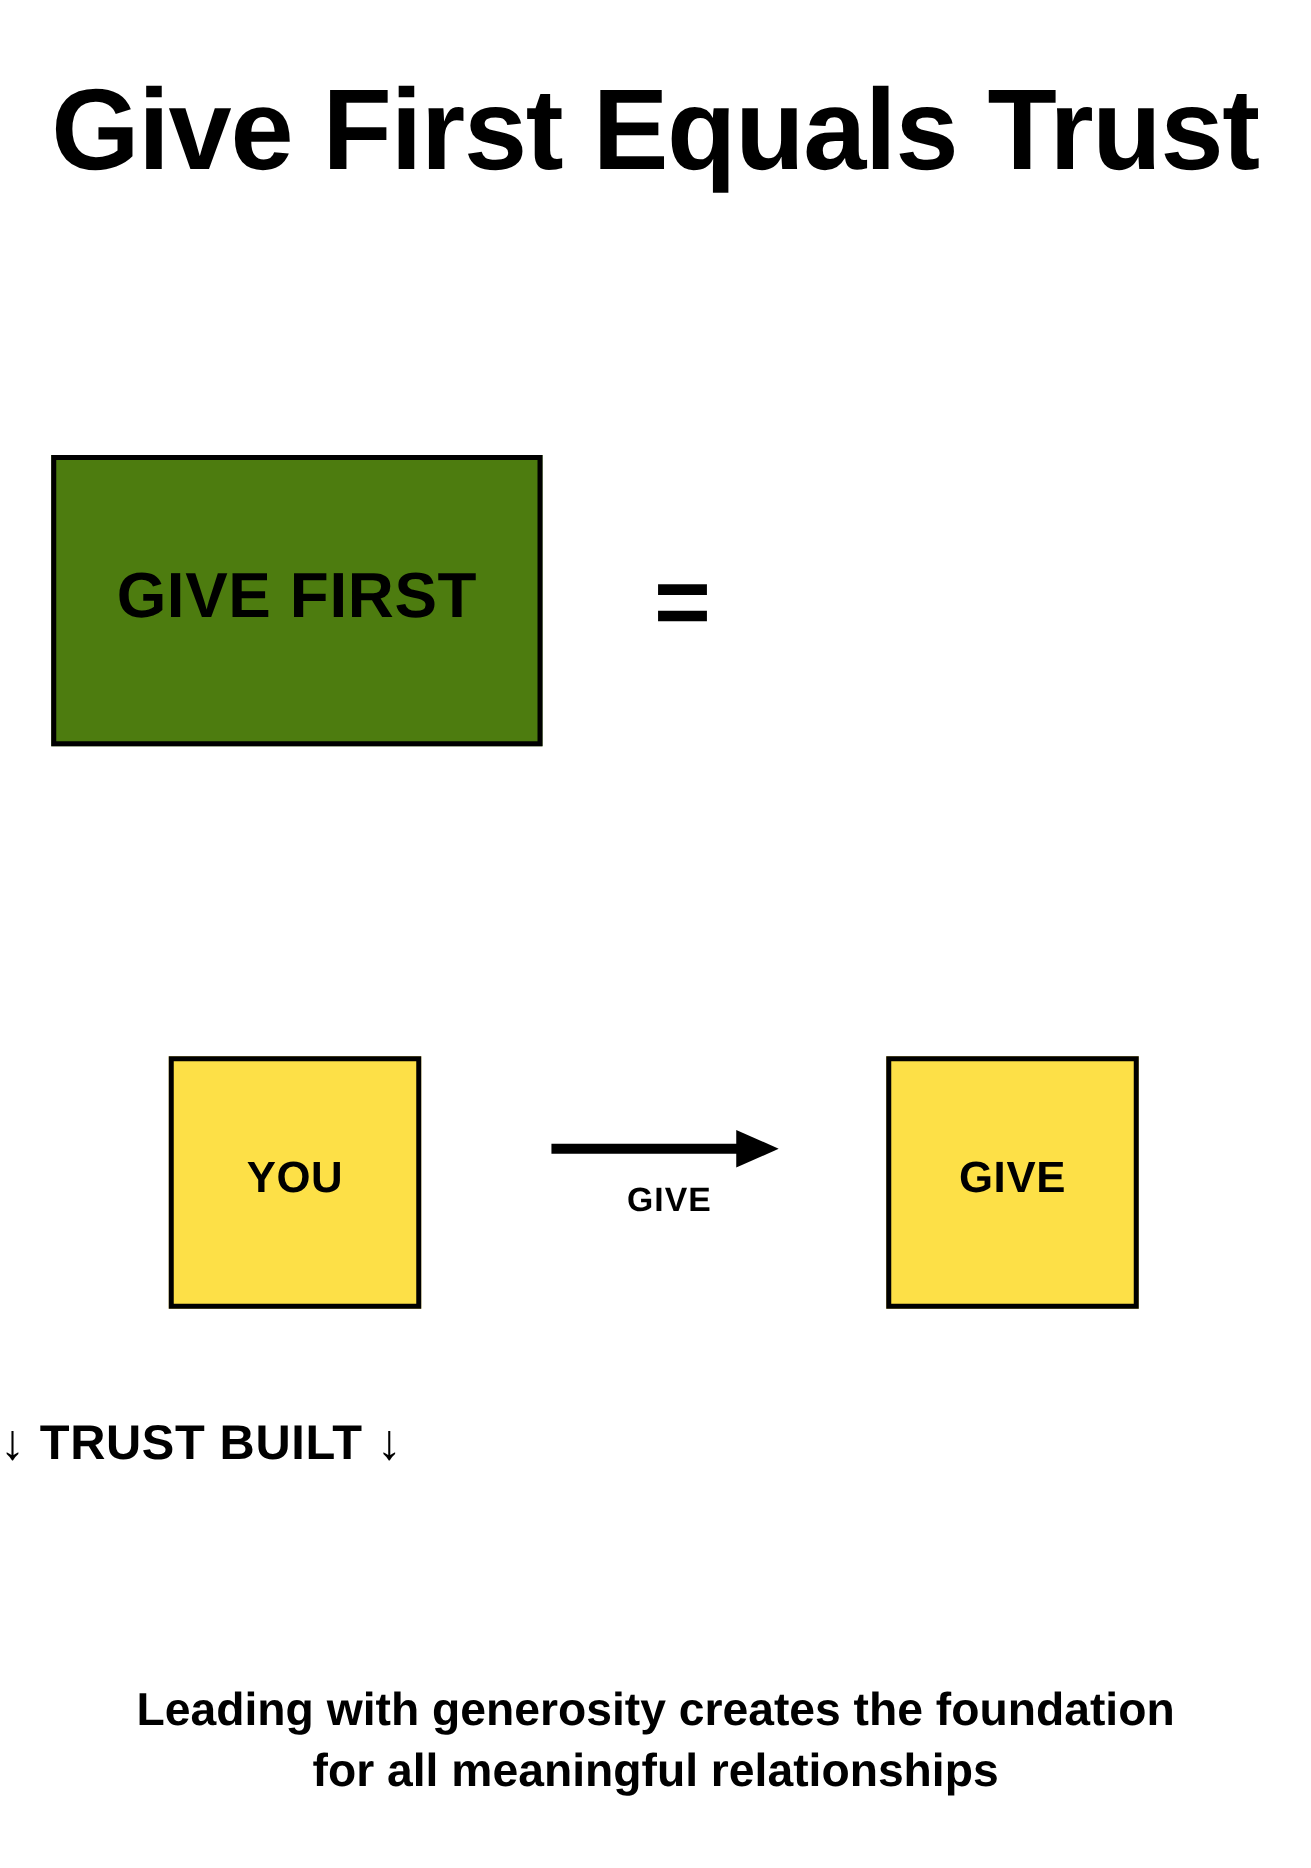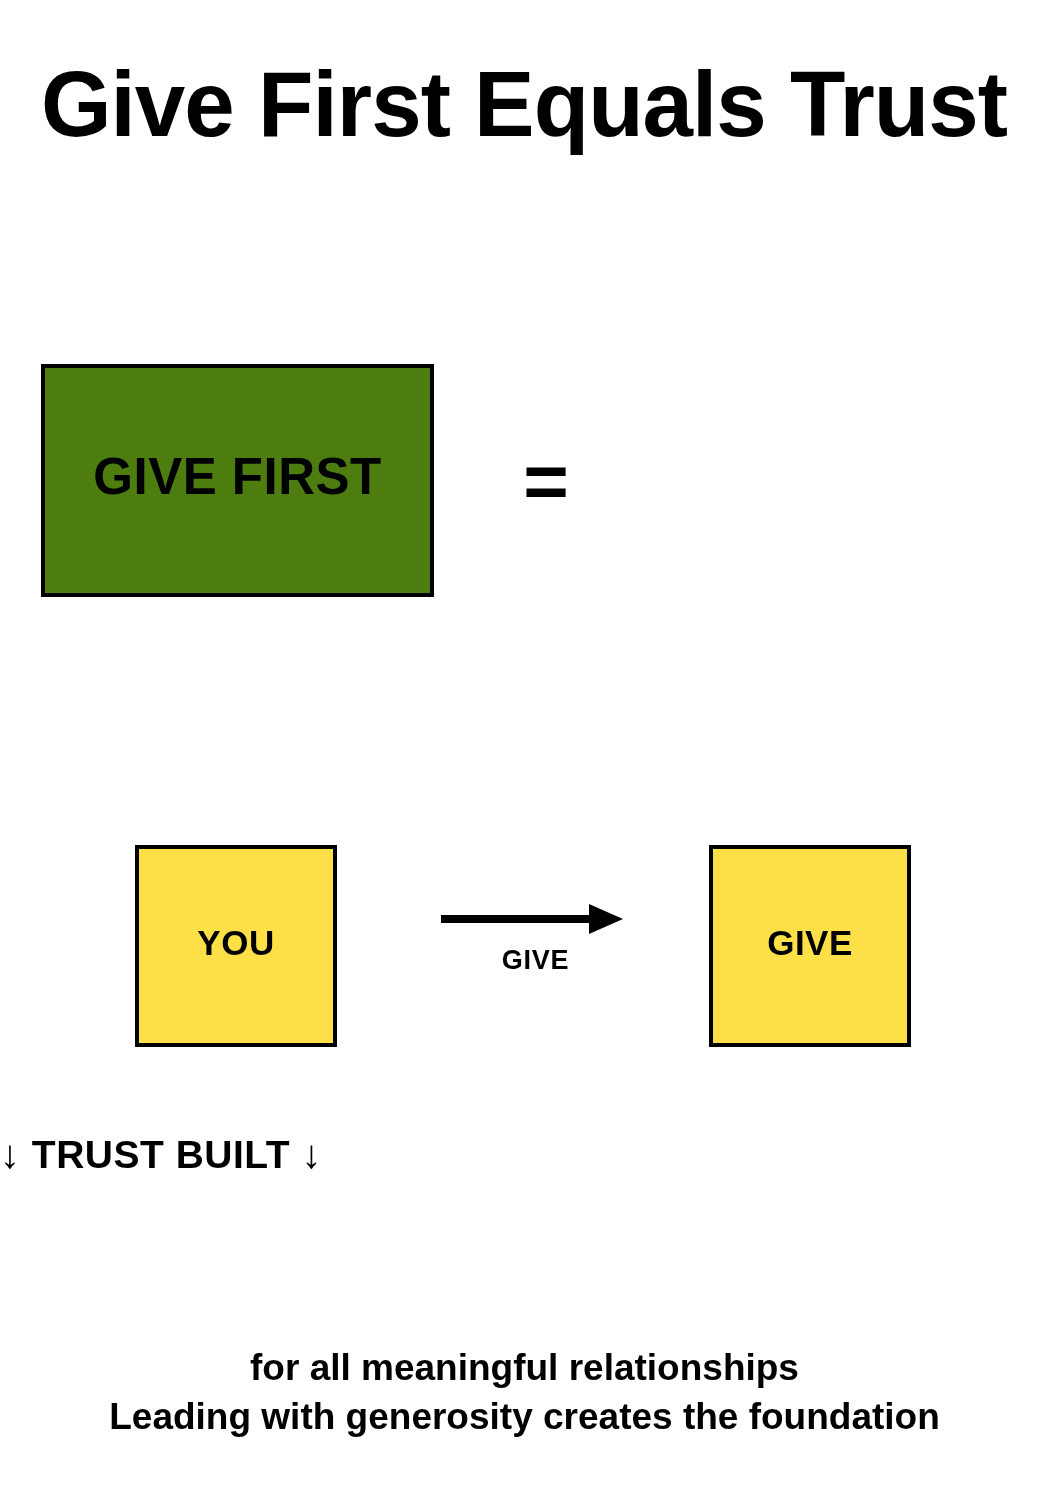--- a/index.html
+++ b/index.html
@@ -211,15 +211,15 @@
 
 </div>
 
 <div class="trust-built">
   <span class="dn">↓</span>
   <span>TRUST BUILT</span>
   <span class="dn">↓</span>
 </div>
 
 <div class="footer">
+  <span class="footer-line">Leading with generosity creates the foundation</span>
   <span class="footer-line">for all meaningful relationships</span>
-  <span class="footer-line">Leading with generosity creates the foundation</span>
 </div>
 
 </body></html>

